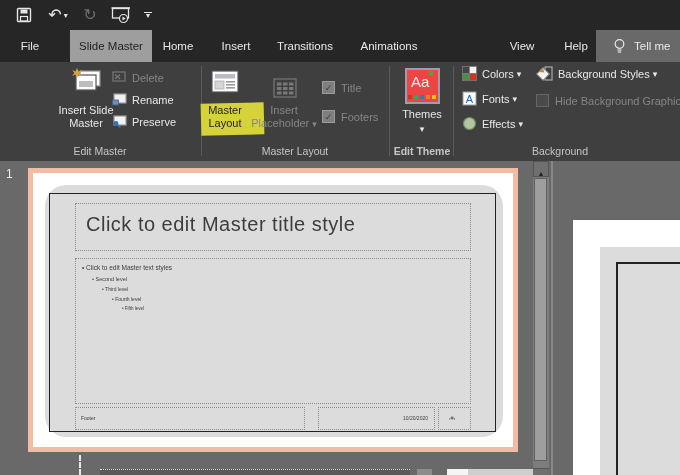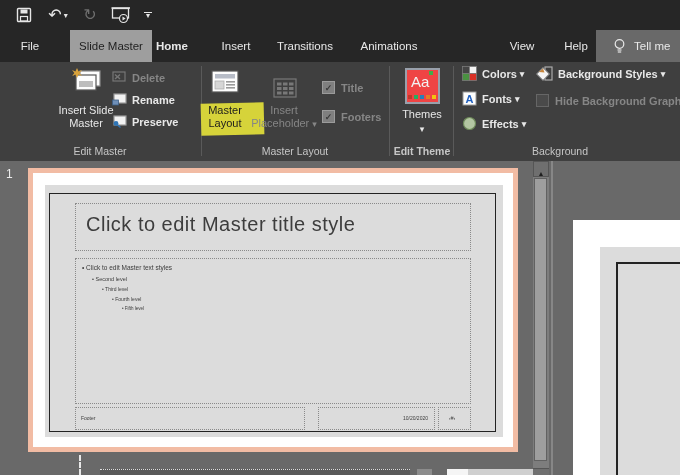--- a/index.html
+++ b/index.html
@@ -17,21 +17,21 @@
   .tab{position:absolute;top:0;height:32px;display:flex;align-items:center;justify-content:center;
        color:#e8e8e8;font-size:11.5px;white-space:nowrap;}
   .tab.active{background:#9e9e9e;color:#1f1f1f;}
   
   .ribbon{position:absolute;left:0;top:62px;width:680px;height:99px;background:#3f3f3f;}
   .grp-label{position:absolute;top:83px;font-size:10.5px;color:#c6c6c6;text-align:center;white-space:nowrap;}
   .divider{position:absolute;top:4px;width:1px;height:90px;background:#5a5a5a;}
   .bigbtn{position:absolute;top:2px;height:78px;text-align:center;}
   .bigbtn .lbl{position:absolute;top:40px;left:0;right:0;font-size:11px;line-height:13px;color:#e8e8e8;}
   .bigbtn .lbl.dis{color:#868686;}
-  .smallbtn{position:absolute;display:flex;align-items:center;font-size:11px;color:#e8e8e8;white-space:nowrap;font-weight:bold;}
+  .smallbtn{position:absolute;display:flex;align-items:center;font-size:11px;color:#e8e8e8;white-space:nowrap;}
   .smallbtn.dis{color:#868686;}
   .smallbtn .ic{margin-right:5px;display:inline-flex;}
   .caret{font-size:9px;margin-left:3px;}
   .cbx{width:11px;height:11px;border:1px solid #9b9b9b;background:#7f7f7f;display:inline-flex;
        align-items:center;justify-content:center;font-size:9px;color:#3a3a3a;margin-right:6px;}
   .cbx.empty{background:#4a4a4a;border-color:#666;color:transparent;}
   .hl{position:absolute;background:#d6d33a;transform:rotate(-1.5deg);}
   
   .workspace{position:absolute;left:0;top:161px;width:680px;height:314px;background:#696969;}
   .ph{position:absolute;border:1px dotted #8a8a8a;}
@@ -68,21 +68,21 @@
     </div>
     <div class="qat-btn" style="left:141px;width:14px;flex-direction:column;">
       <div style="width:8px;height:0;border-top:1.5px solid #e6e6e6;"></div>
       <span style="font-size:8px;line-height:6px;color:#e6e6e6;">▾</span>
     </div>
   </div>
 
   <div class="tabrow">
     <div class="tab" style="left:6px;width:48px;">File</div>
     <div class="tab active" style="left:70px;width:82px;">Slide Master</div>
-    <div class="tab" style="left:148px;width:48px;font-weight:bold;">Home</div>
+    <div class="tab" style="left:154px;width:48px;">Home</div>
     <div class="tab" style="left:214px;width:44px;">Insert</div>
     <div class="tab" style="left:270px;width:70px;">Transitions</div>
     <div class="tab" style="left:352px;width:74px;">Animations</div>
     <div class="tab" style="left:500px;width:44px;">View</div>
     <div class="tab" style="left:554px;width:44px;">Help</div>
     <div class="tab" style="left:608px;width:22px;">
       <svg width="13" height="17" viewBox="0 0 13 17">
         <circle cx="6.5" cy="6" r="4.3" fill="none" stroke="#e8e8e8" stroke-width="1.2"></circle>
         <line x1="4.5" y1="12" x2="8.5" y2="12" stroke="#e8e8e8" stroke-width="1.2"></line>
         <line x1="4.8" y1="14" x2="8.2" y2="14" stroke="#e8e8e8" stroke-width="1.2"></line>
@@ -242,21 +242,21 @@
     </div>
     <div class="grp-label" style="left:490px;width:140px;">Background</div>
   </div>
 
   <div class="workspace">
 
     <div class="abs" style="left:6px;top:6px;color:#ececec;font-size:12px;">1</div>
 
     <div class="abs" style="left:28px;top:7px;width:490px;height:284px;background:#f2bca4;">
       <div class="abs" style="left:5px;top:5px;width:480px;height:274px;background:#ffffff;">
-        <div class="abs" style="left:12px;top:12px;width:458px;height:252px;background:#dcdcdc;">
+        <div class="abs" style="left:12px;top:12px;width:458px;height:252px;background:#dcdcdc;border-radius:21px;">
           <div class="abs" style="left:4px;top:8px;width:445px;height:237px;border:1.5px solid #232323;"></div>
 
           <div class="ph" style="left:30px;top:18px;width:394px;height:46px;">
             <div class="abs" style="left:10px;top:9px;font-size:20px;letter-spacing:0.5px;color:#3d3d3d;white-space:nowrap;">Click to edit Master title style</div>
           </div>
 
           <div class="ph" style="left:30px;top:73px;width:394px;height:144px;">
             <div class="bl" style="left:6px;top:6px;font-size:6.5px;"><span>•</span> <span>Click to edit Master text styles</span></div>
             <div class="bl" style="left:16px;top:18px;font-size:5.5px;"><span>•</span> <span>Second level</span></div>
             <div class="bl" style="left:26px;top:28px;font-size:5px;"><span>•</span> <span>Third level</span></div>

